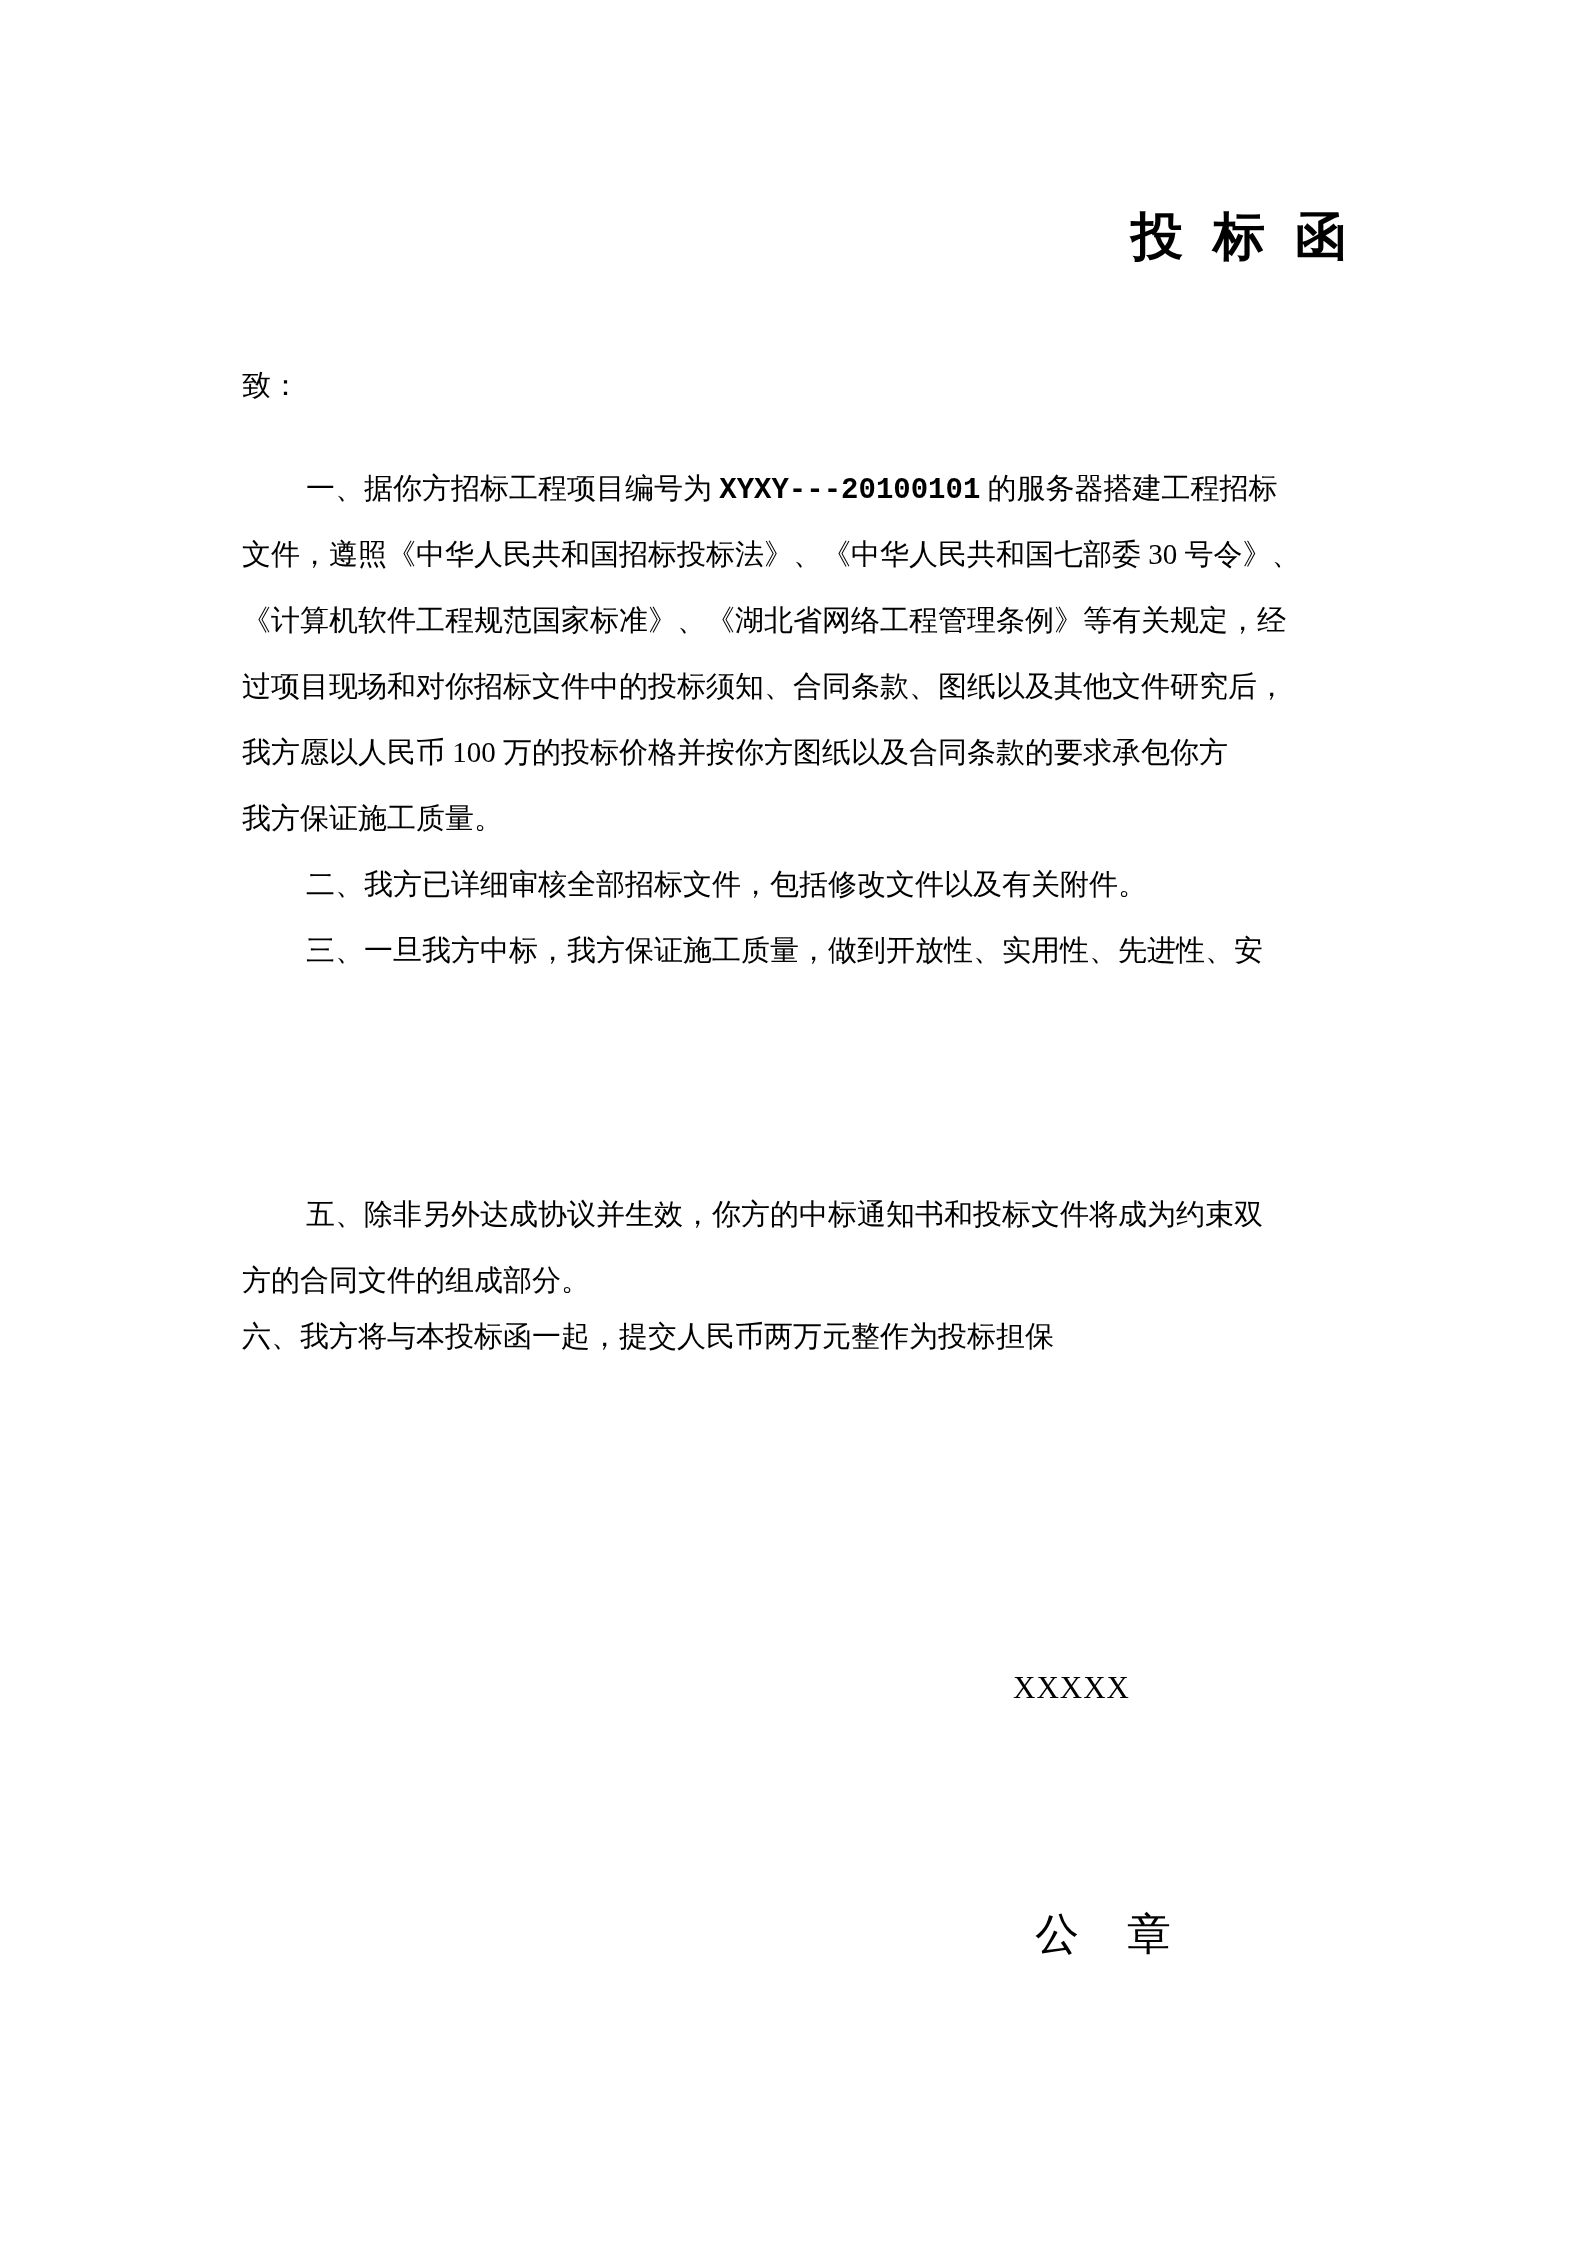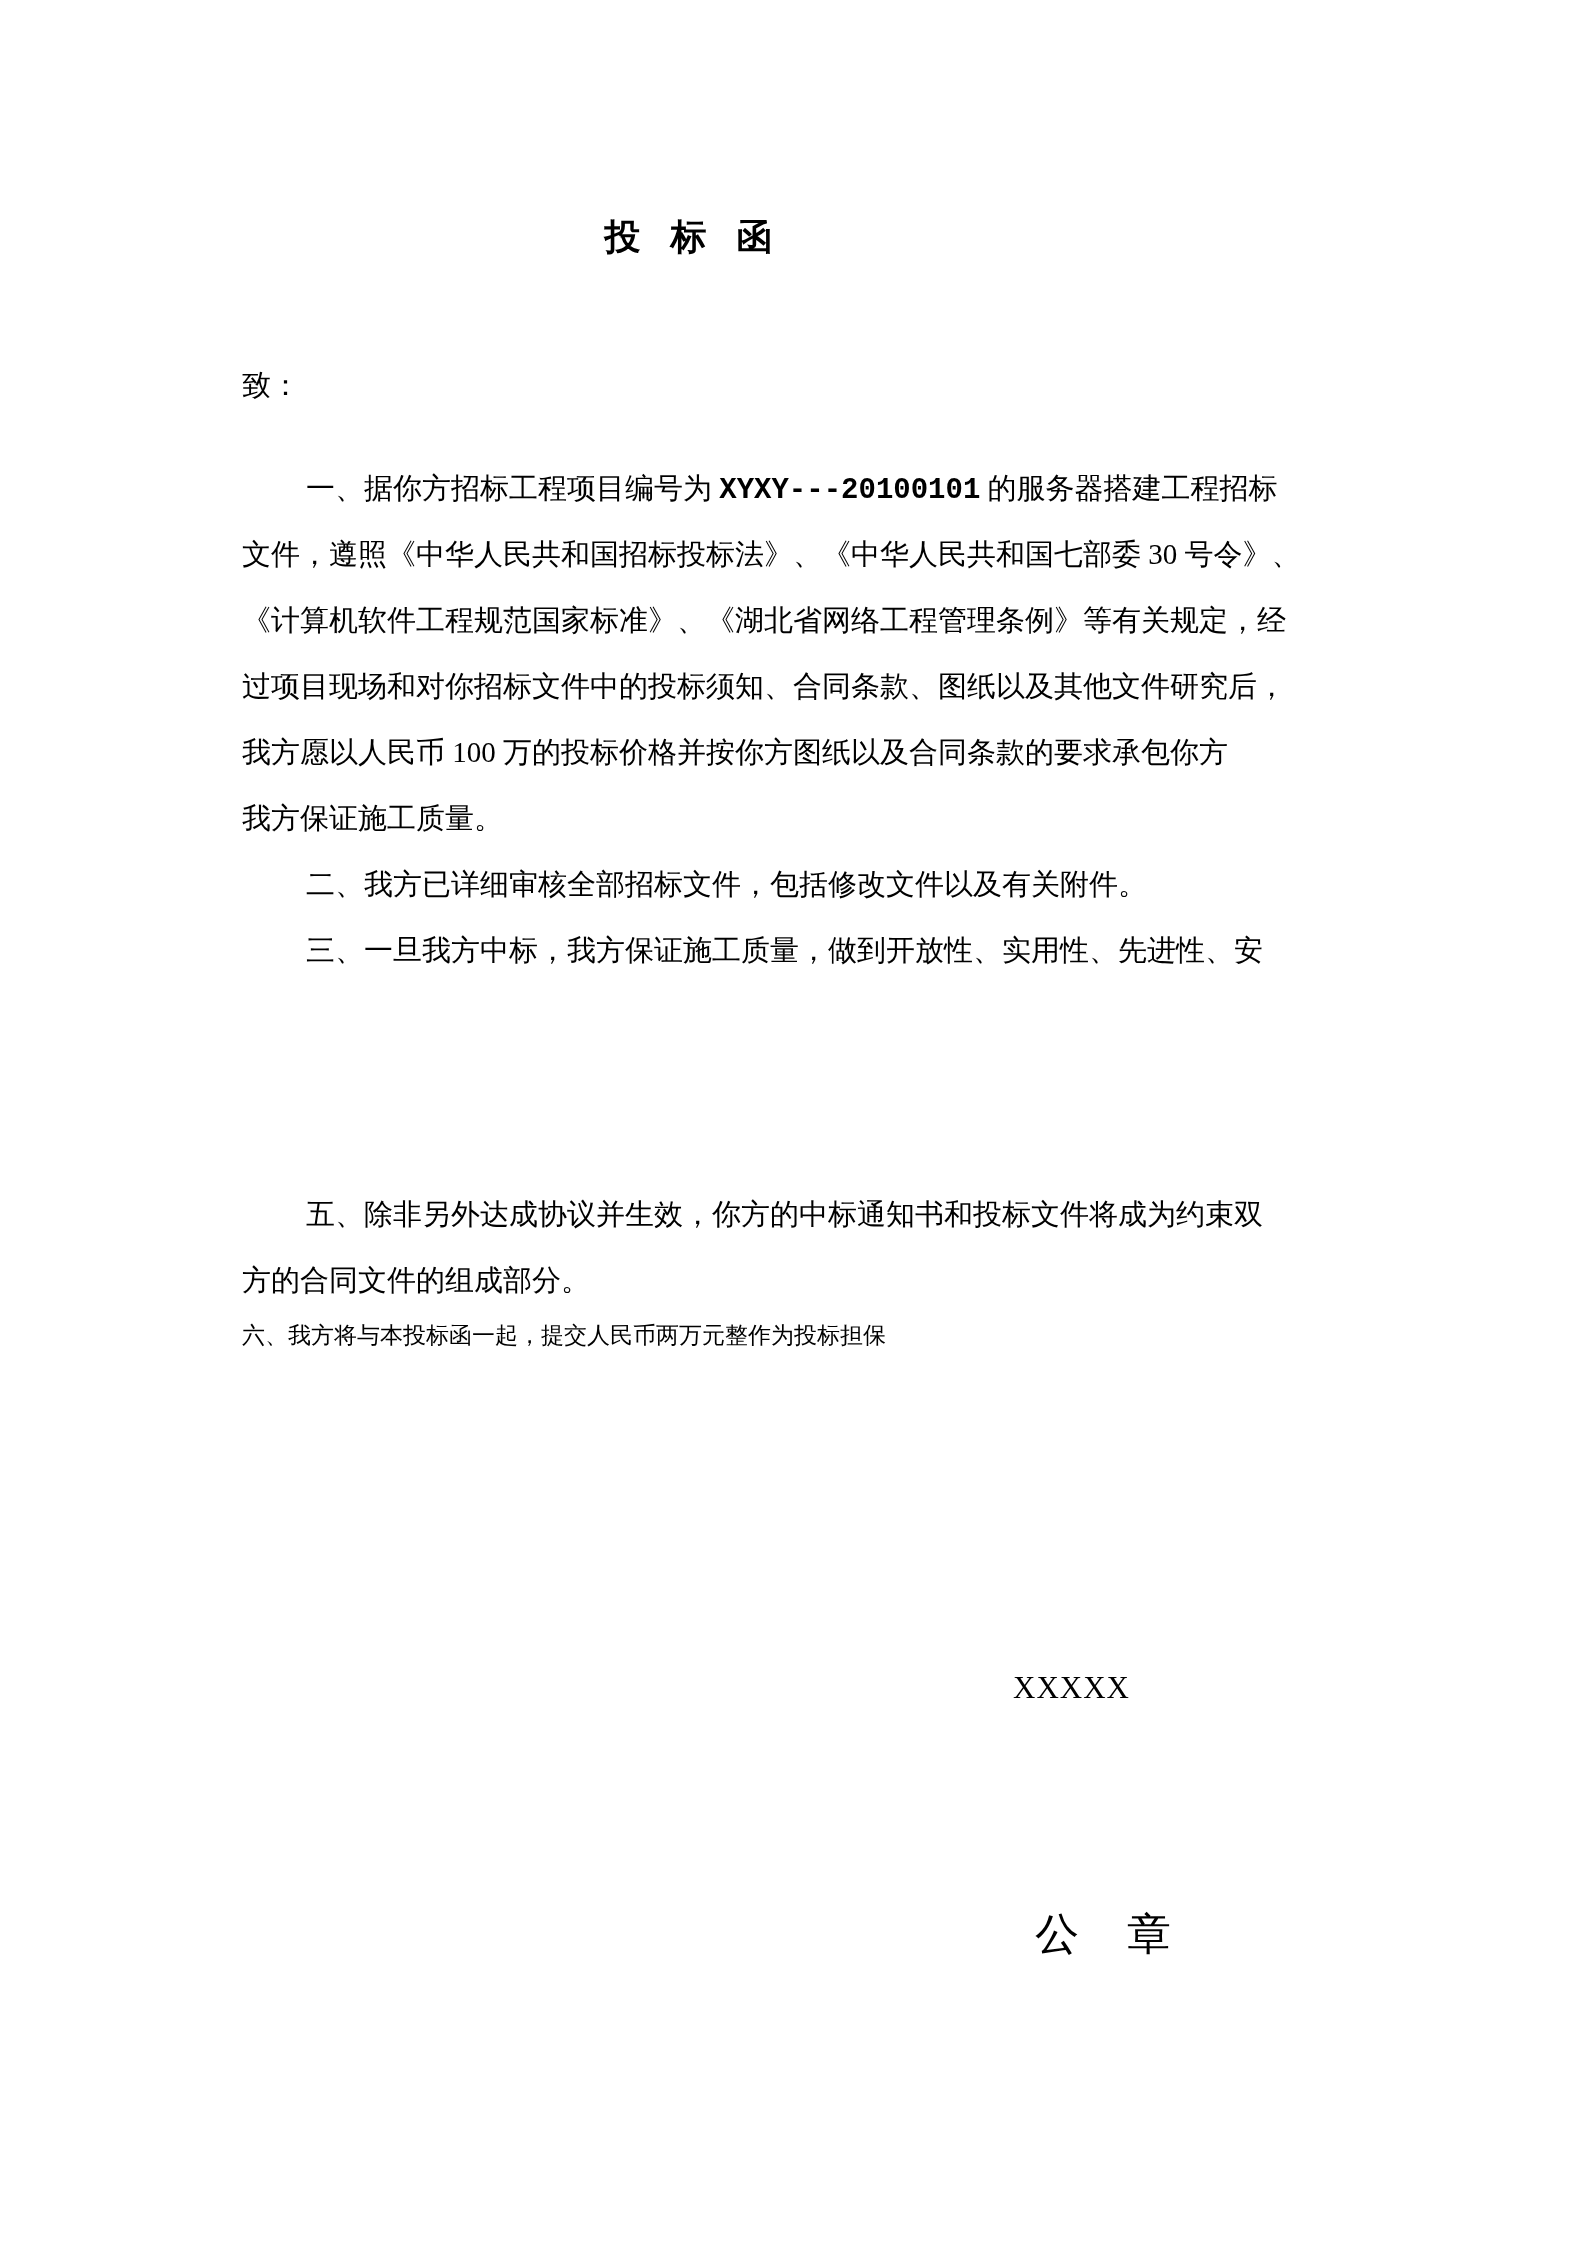--- a/index.html
+++ b/index.html
@@ -19,22 +19,22 @@
       position: absolute;
       left: 0; top: 0;
       width: 1587px;
       height: 2245px;
     }
     .title {
       position: absolute;
       left: 0;
       width: 1377px;
       top: 212px;
-      text-align: center;
-      font-size: 36px;
+      text-align: right;
+      font-size: 52px;
       font-weight: bold;
       letter-spacing: 30px;
       line-height: 50px;
       padding-left: 30px;
       box-sizing: border-box;
     }
     .salutation {
       position: absolute;
       left: 242px;
       top: 365px;
@@ -64,21 +64,21 @@
     }
     .p1 { top: 455px; }
     .p2 { top: 851px; }
     .p3 { top: 917px; }
     .p4 { top: 1049px; }
     .p5 { top: 1181px; }
     .p6 {
       position: absolute;
       left: 242px;
       top: 1316px;
-      font-size: 23px;
+      font-size: 29px;
       line-height: 40px;
       white-space: nowrap;
     }
     .signature-name {
       position: absolute;
       left: 1013px;
       top: 1668px;
       font-size: 31px;
       line-height: 40px;
       letter-spacing: 1px;

